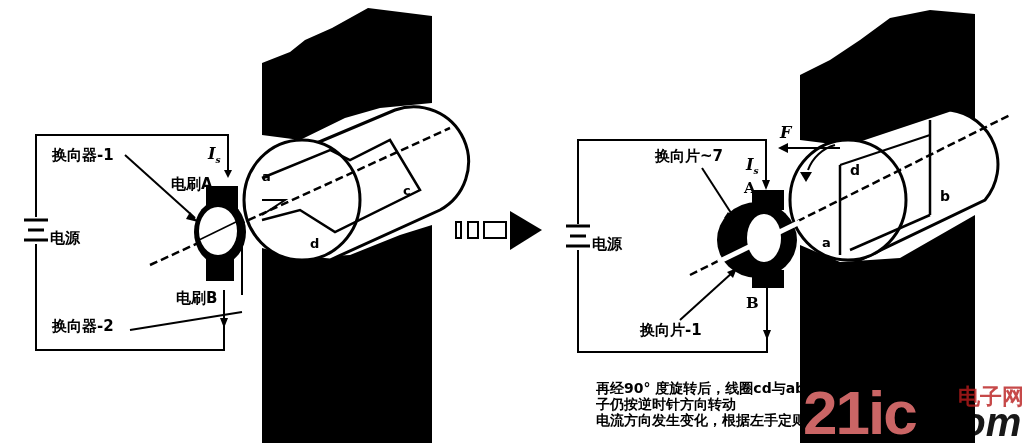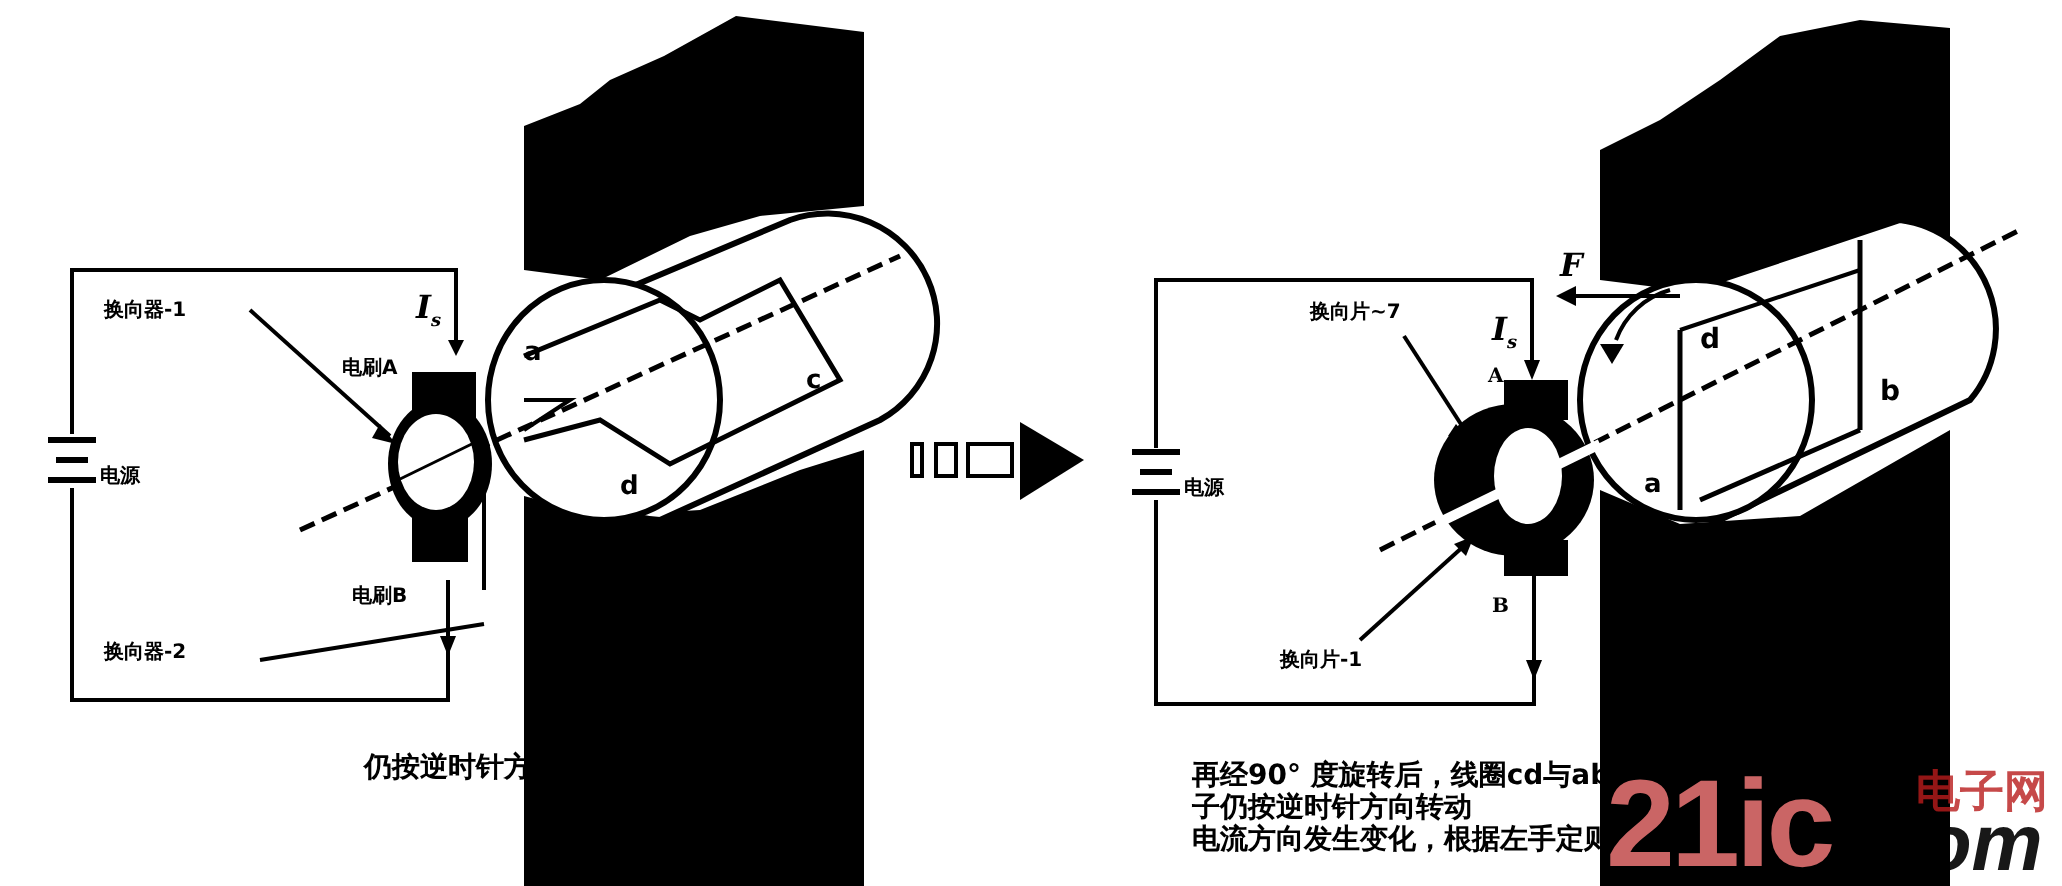--- a/index.html
+++ b/index.html
@@ -1,19 +1,19 @@
 <!DOCTYPE html>
 <html><head>
 <meta charset="utf-8">
 <style>
   html, body { margin:0; padding:0; background:#ffffff; }
   body { width:1031px; height:443px; position:relative; overflow:hidden;
          font-family:"DejaVu Sans", sans-serif; color:#000; }
   svg#fig { position:absolute; left:0; top:0; }
-  .lbl { position:absolute; font-weight:bold; font-size:10px; line-height:17px; white-space:nowrap; color:#000; }
+  .lbl { position:absolute; font-weight:bold; font-size:15px; line-height:17px; white-space:nowrap; color:#000; }
   .caption { position:absolute; font-weight:bold; font-size:14px; line-height:16px; color:#000; }
   .ital { font-family:"DejaVu Serif", serif; font-style:italic; font-weight:bold; }
   .wm { position:absolute; font-family:"Liberation Sans", sans-serif; font-weight:bold;margin-left:28px; }
 </style>
 </head>
 <body>
 
 <svg id="fig" width="1031" height="443" viewBox="0 0 1031 443">
 
   <path d="M262,63 L290,52 L305,40 L332,28 L368,8 L400,12 L432,16 L432,103 L380,108 L345,118 L300,140 L262,135 Z" fill="#000"></path>
@@ -110,21 +110,20 @@
 <div class="lbl" style="left:52px;top:318px;">换向器-2</div>
 <div class="lbl" style="left:171px;top:176px;">电刷A</div>
 <div class="lbl" style="left:176px;top:290px;">电刷B</div>
 <div class="lbl" style="left:50px;top:230px;">电源</div>
 <div class="lbl ital" style="left:208px;top:145px;font-size:16px;"><span>I</span><sub style="font-size:9px;">s</sub></div>
 <div class="lbl" style="left:262px;top:168px;font-size:13px;">a</div>
 <div class="lbl" style="left:403px;top:182px;font-size:13px;">c</div>
 <div class="lbl" style="left:310px;top:235px;font-size:13px;">d</div>
 
 <div class="caption" style="left:182px;top:376px;">
-  <div>仍按逆时针方向转动</div>
 </div>
 
 <div class="lbl" style="left:655px;top:148px;">换向片~7</div>
 <div class="lbl" style="left:640px;top:322px;">换向片-1</div>
 <div class="lbl" style="left:744px;top:180px;font-family:'DejaVu Serif',serif;">A</div>
 <div class="lbl" style="left:746px;top:295px;font-family:'DejaVu Serif',serif;">B</div>
 <div class="lbl" style="left:592px;top:236px;">电源</div>
 <div class="lbl ital" style="left:746px;top:156px;font-size:16px;"><span>I</span><sub style="font-size:9px;">s</sub></div>
 <div class="lbl ital" style="left:780px;top:124px;font-size:16px;">F</div>
 <div class="lbl" style="left:822px;top:234px;font-size:13px;">a</div>

